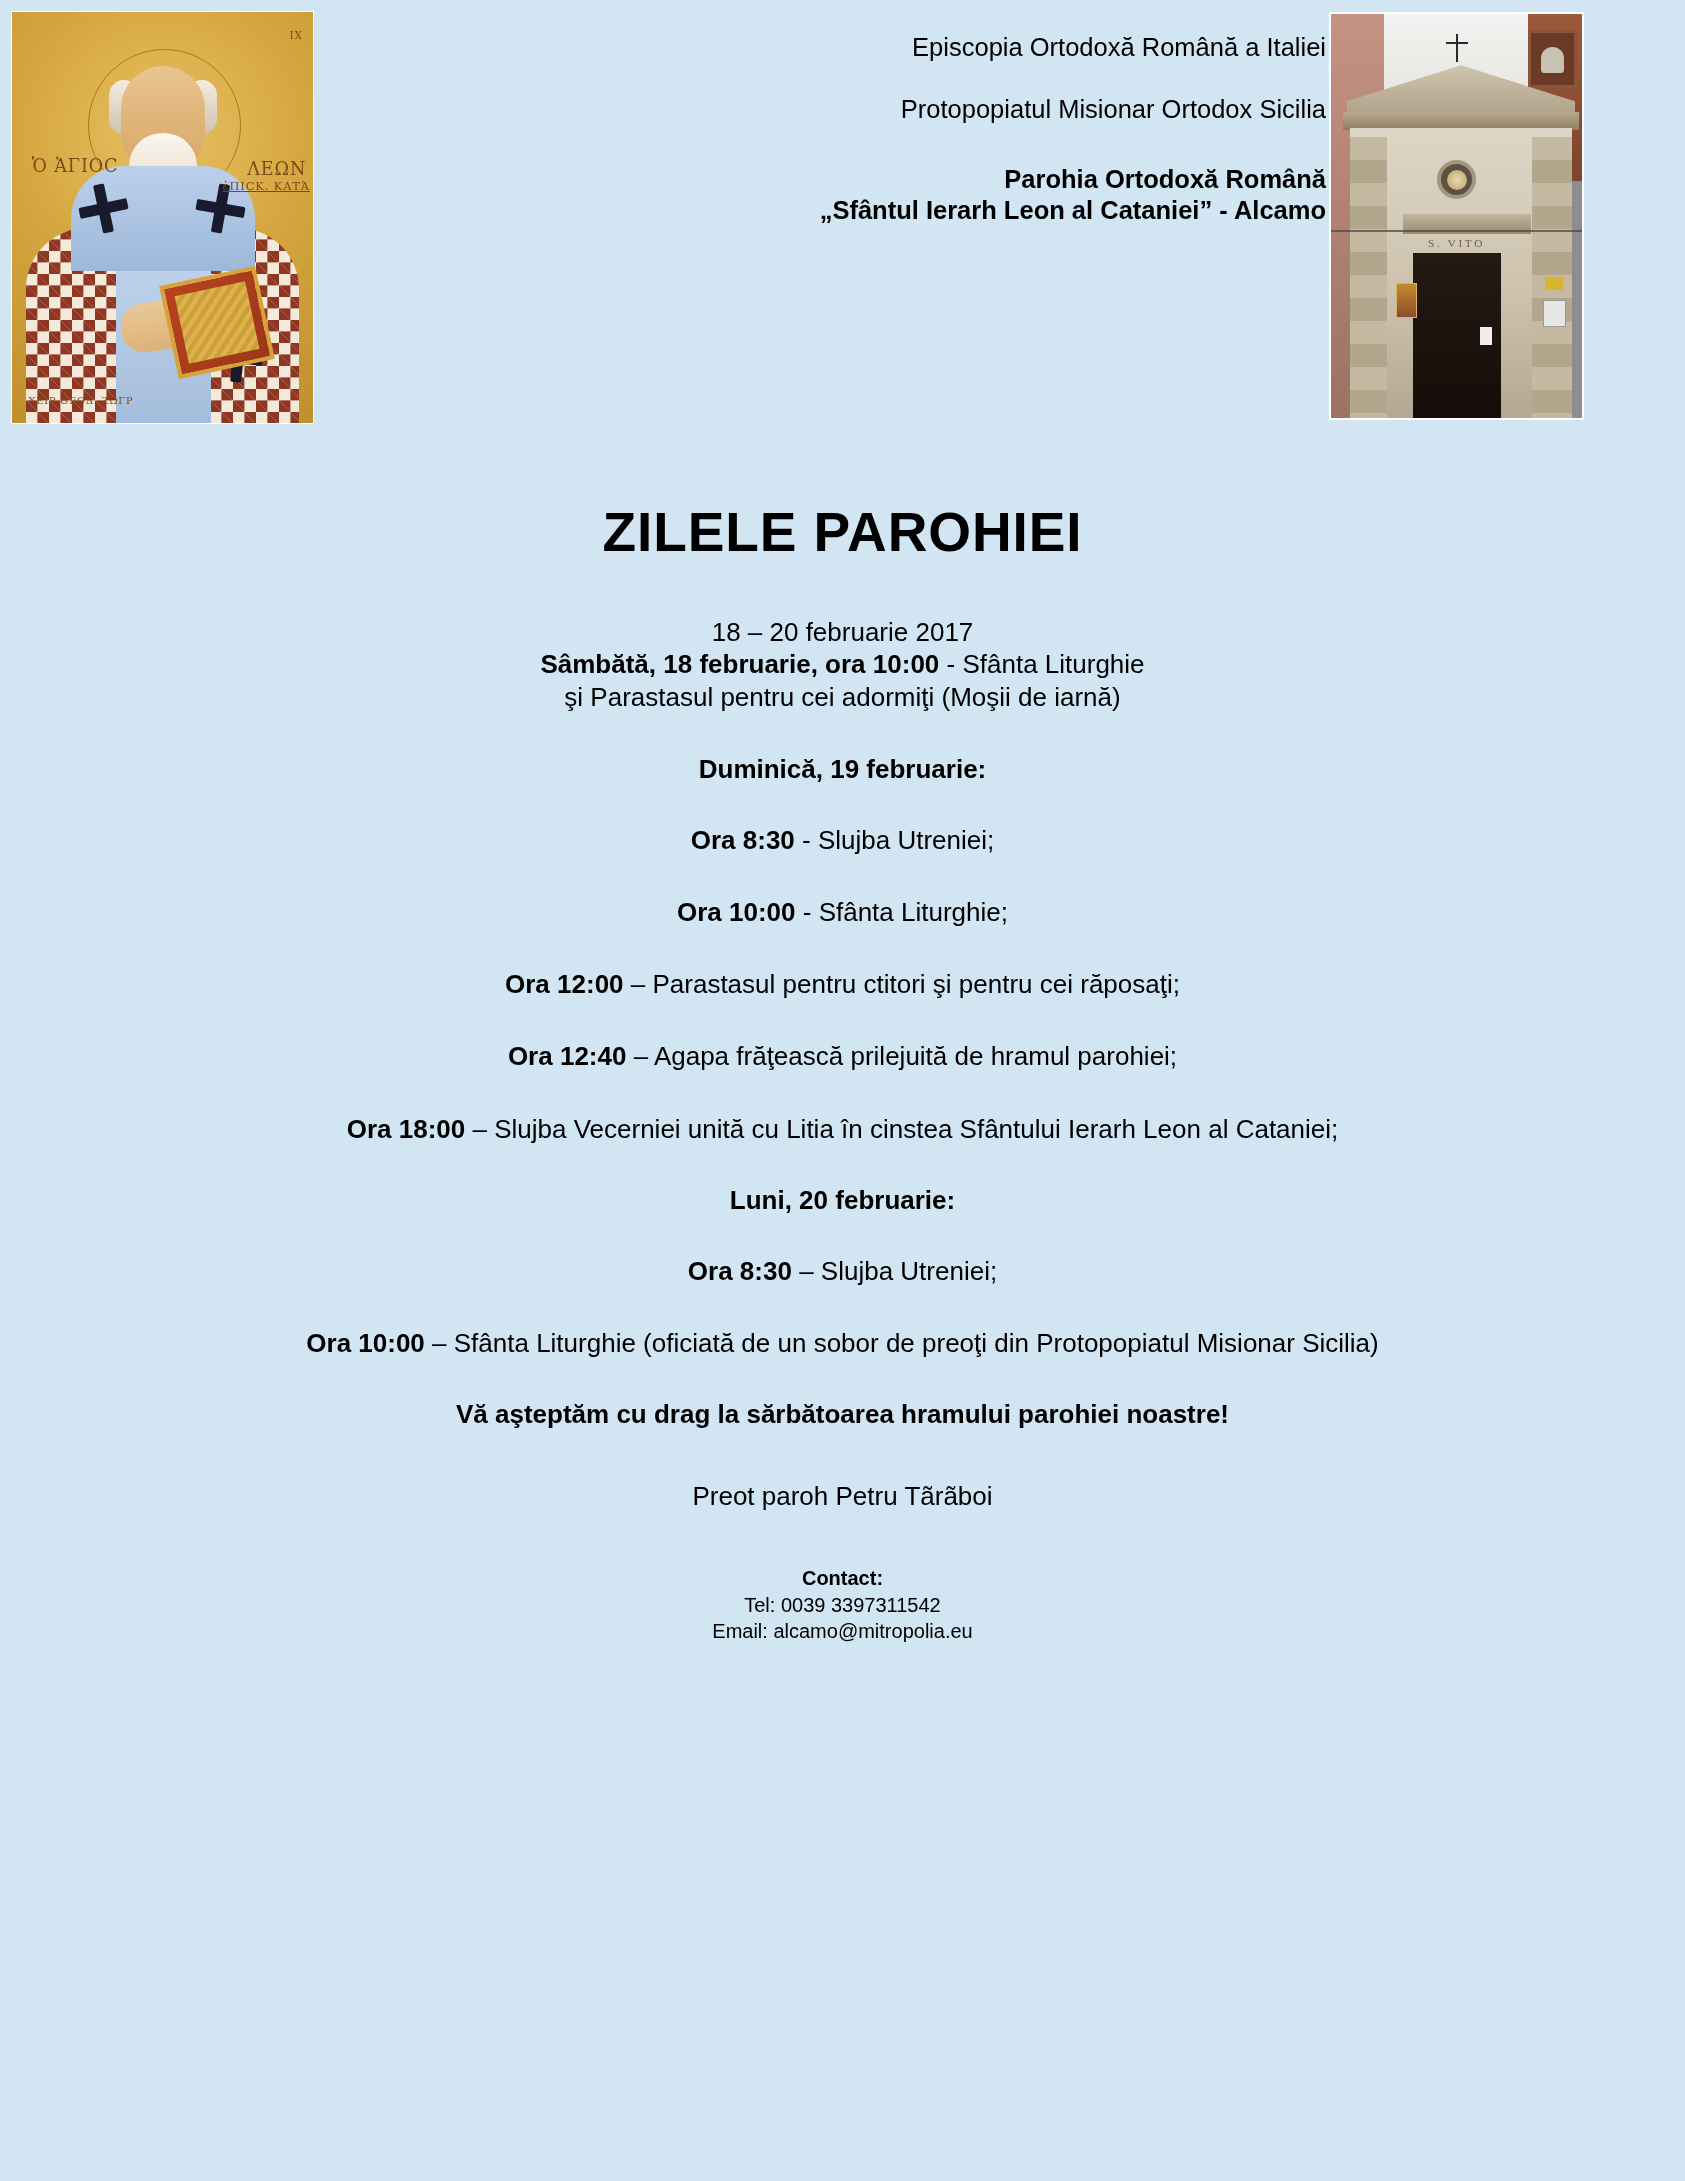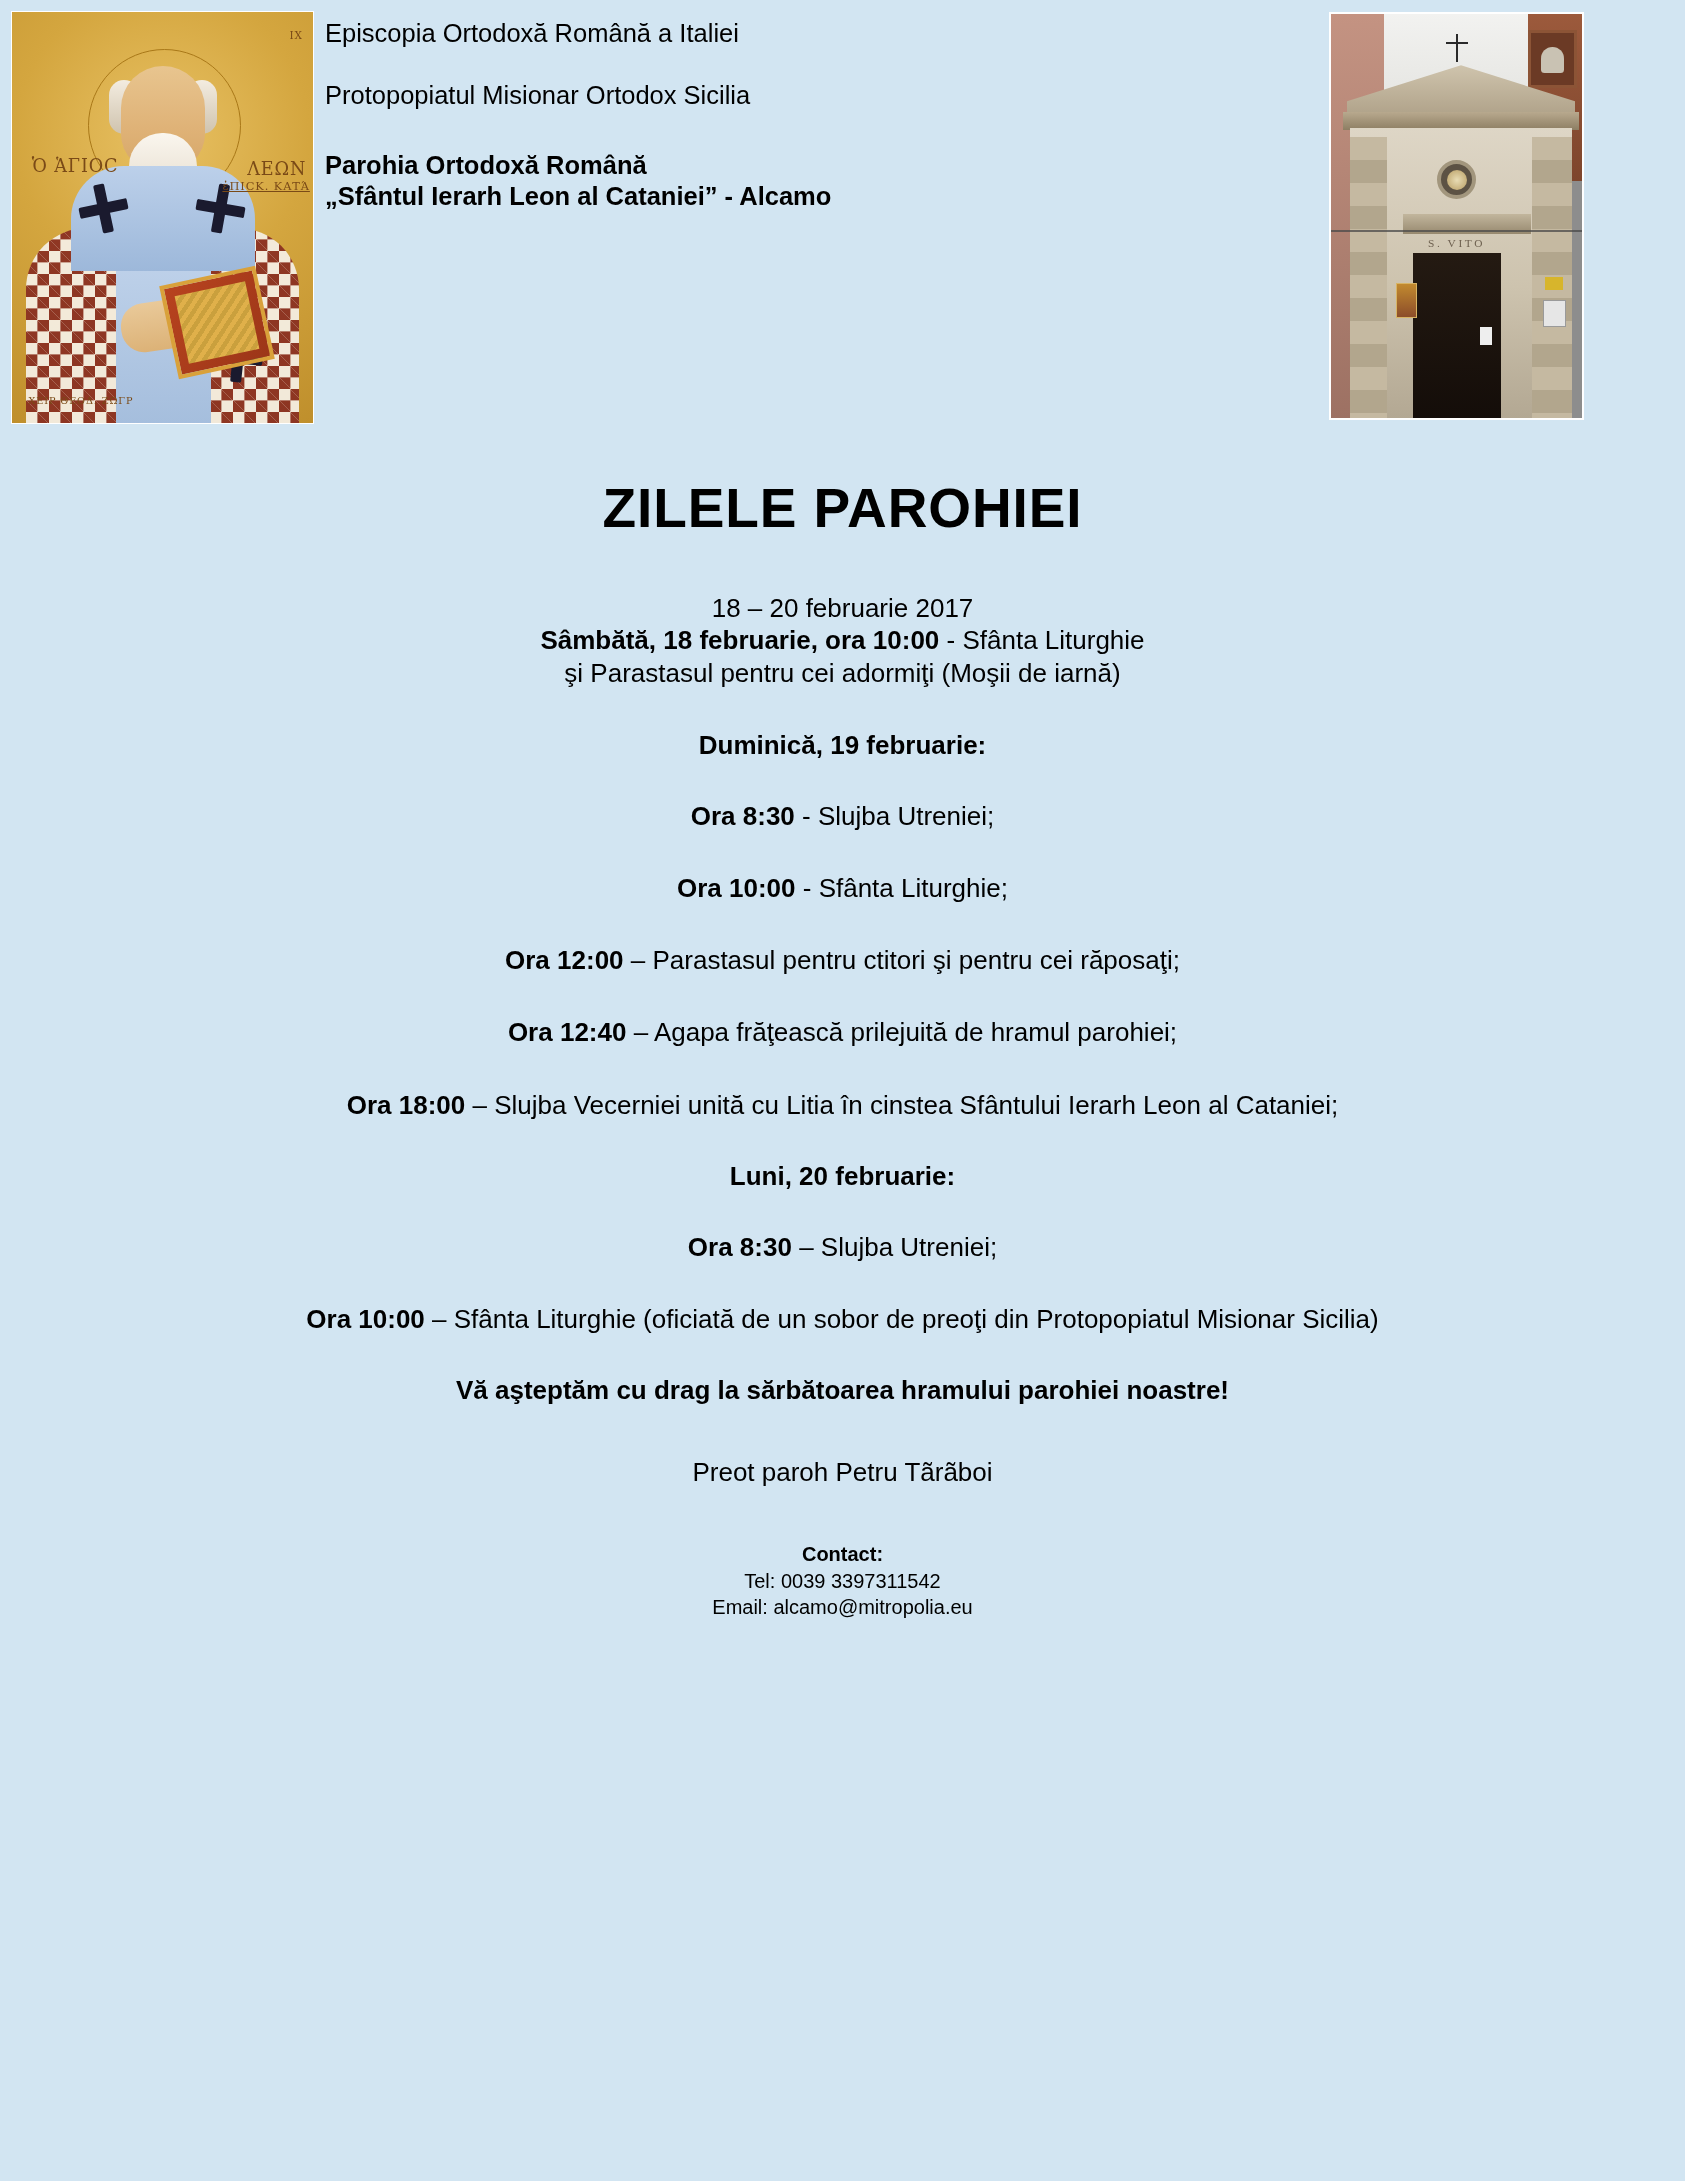--- a/index.html
+++ b/index.html
@@ -300,23 +300,23 @@
   .cross-top::after {
     content: "";
     position: absolute; left: -9.7px; top: 8px;
     width: 22px; height: 2.6px; background: #2a2a2a;
   }
 
   
   .header-text {
     position: absolute;
     left: 325px;
-    top: 19px;
+    top: 33px;
     width: 1001px;
-    text-align: left;
+    text-align: right;
   }
   .org-line {
     font-size: 25.5px;
     line-height: 1.15;
     margin-bottom: 33px;
   }
   .parish-name {
     font-size: 25.5px;
     font-weight: bold;
     line-height: 1.22;
@@ -326,21 +326,21 @@
   
   .content {
     position: relative;
     padding: 0 30px;
     text-align: center;
   }
   .main-title {
     font-size: 55px;
     font-weight: bold;
     letter-spacing: 0.9px;
-    margin-top: 46px;
+    margin-top: 70px;
   }
   .date-range {
     font-size: 26px;
     margin-top: 53px;
   }
   .schedule {
   }
   .sched-line {
     font-size: 26px;
     line-height: 1.28;

